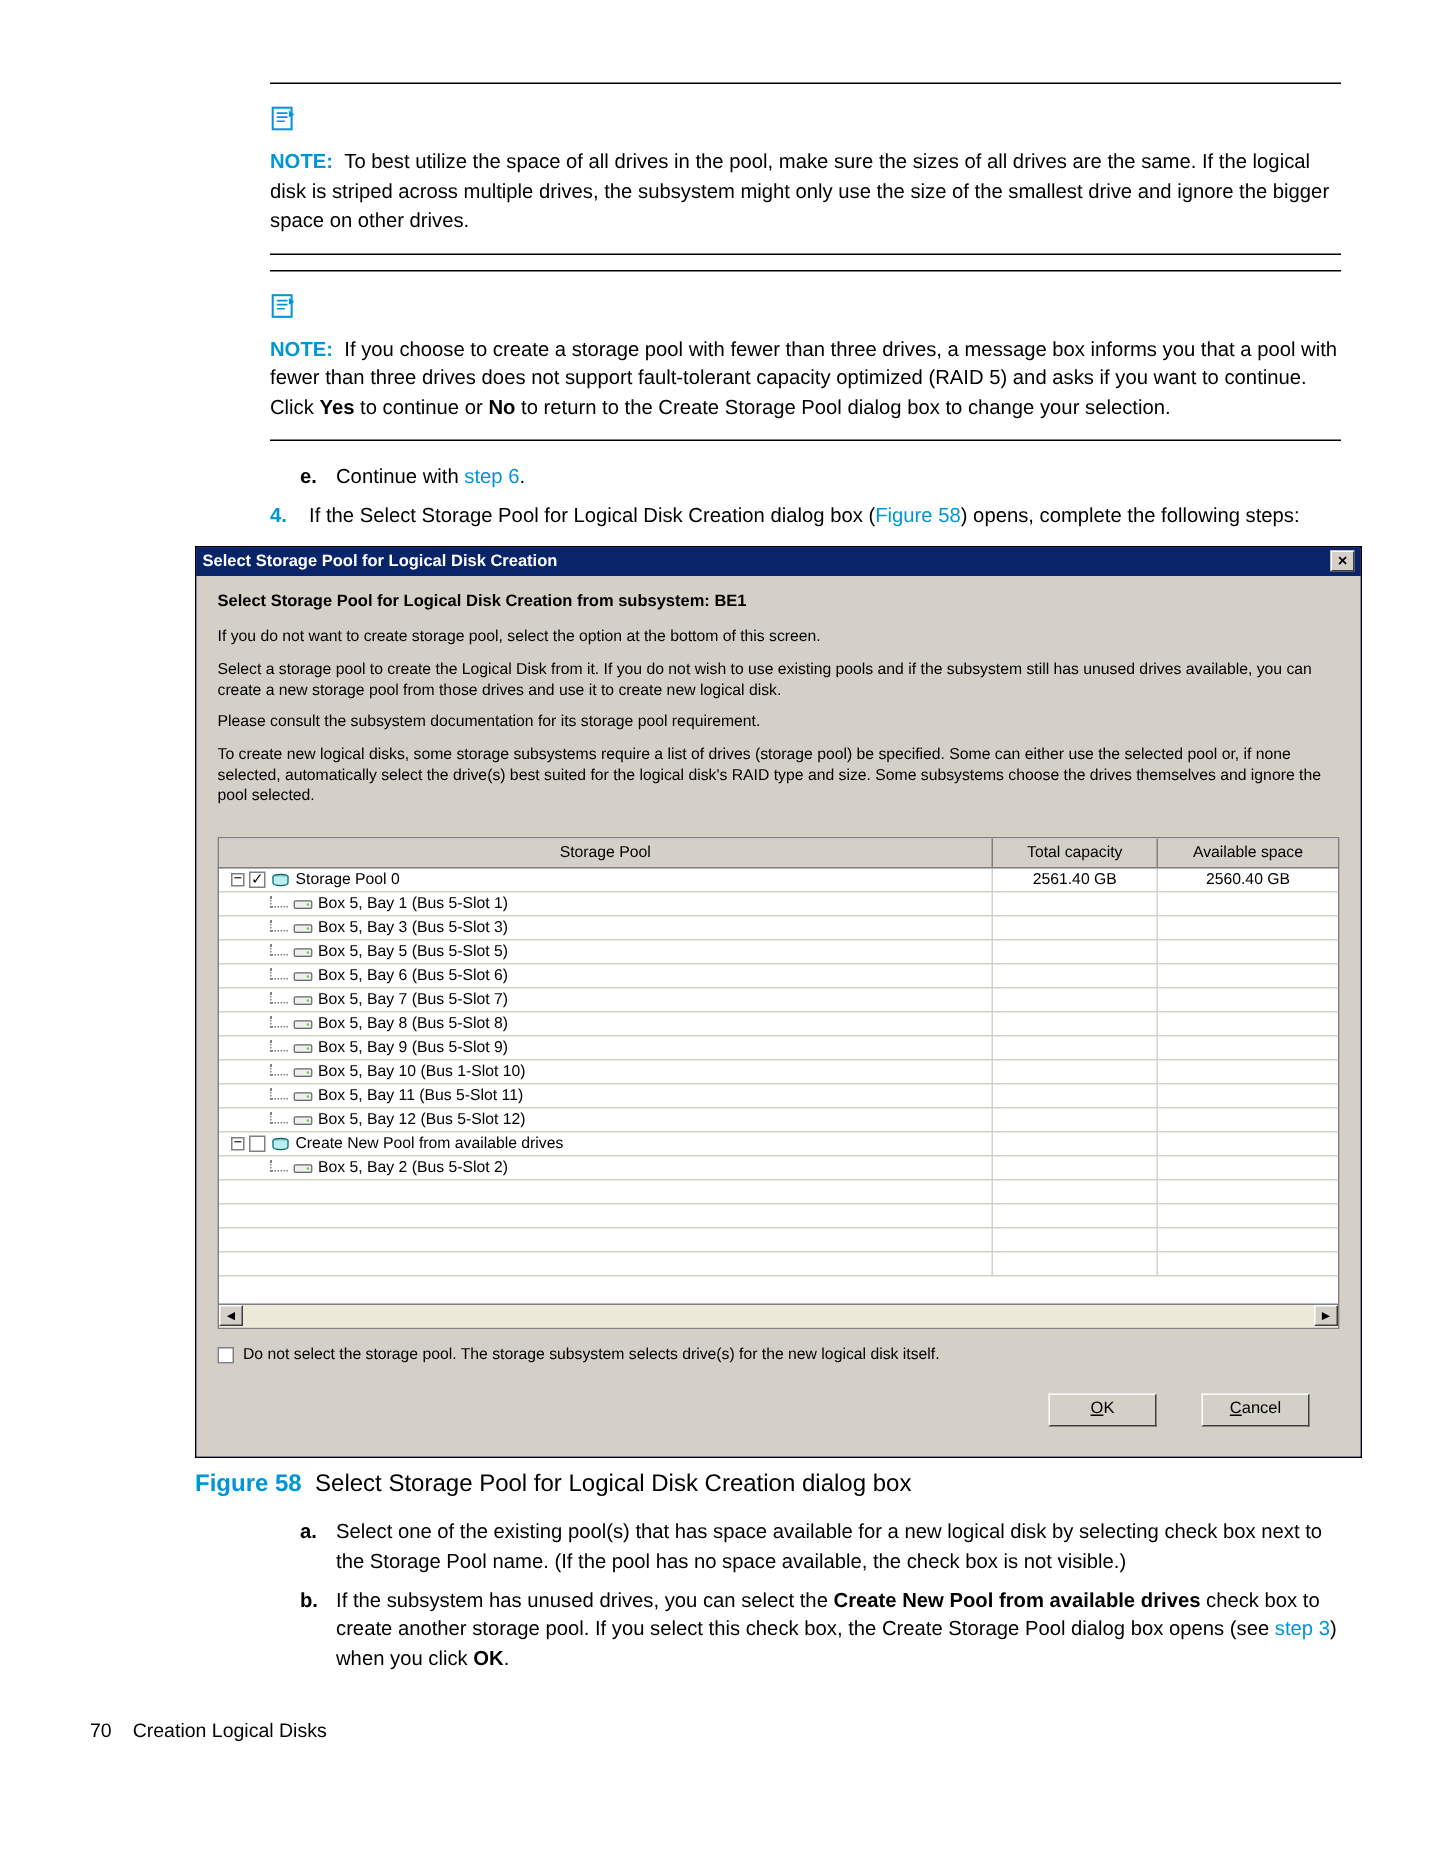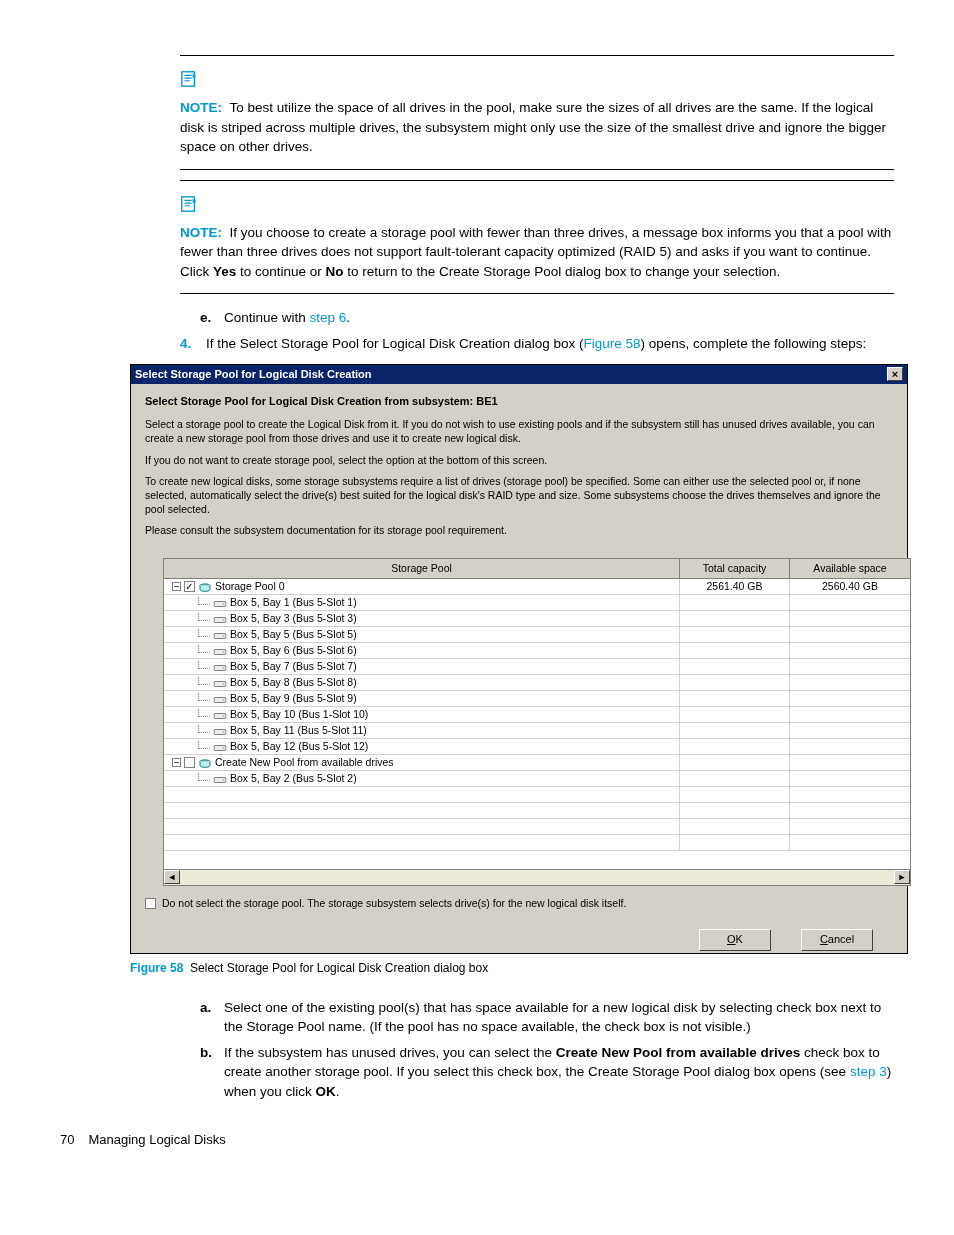--- a/index.html
+++ b/index.html
@@ -80,41 +80,40 @@
     border-right-color: #404040;
     border-bottom-color: #404040;
     color: #000;
     font-family: Arial;
     font-size: 11px;
     font-weight: bold;
     text-align: center;
     line-height: 12px;
   }
   .dialog-body {
-    padding: 10px 14px 2px 14px;
+    padding: 10px 14px 20px 14px;
     background: #d4d0c8;
   }
   .dlg-heading {
     font-weight: bold;
     font-size: 11px;
     margin-bottom: 8px;
   }
   .dlg-para {
     font-size: 10.5px;
     margin-bottom: 8px;
     line-height: 1.3;
   }
 
   .grid-wrap { margin-top: 20px; }
   .grid {
     width: 100%;
     border: 1px solid #808080;
     background: #fff;
     font-size: 10.5px;
-    margin-left: 18px;
   }
   .grid-head {
     display: flex;
     background: #d4d0c8;
     border-bottom: 1px solid #808080;
   }
   .grid-head .cell {
     border-right: 1px solid #808080;
     padding: 2px 4px;
     text-align: center;
@@ -212,22 +211,22 @@
     border: 1px solid #404040;
     border-top-color: #fff;
     border-left-color: #fff;
     font-size: 11px;
     text-align: center;
     font-family: Tahoma, Arial, sans-serif;
   }
   .win-btn .ul { text-decoration: underline; }
 
   .figcap {
-    margin: 4px 0 20px 70px;
-    font-size: 12px;
+    margin: 4px 0 10px 70px;
+    font-size: 16px;
   }
   .figcap .num { font-weight: bold; color: #0096d6; }
 
   .sublist {
     margin: 4px 0 0 140px;
   }
   .sublist .item {
     display: flex;
     gap: 8px;
     margin-bottom: 6px;
@@ -283,24 +282,24 @@
   </span>
 </div>
 
 <div class="dialog">
   <div class="titlebar">
     <span>Select Storage Pool for Logical Disk Creation</span>
     <span class="close">×</span>
   </div>
   <div class="dialog-body">
     <div class="dlg-heading">Select Storage Pool for Logical Disk Creation from subsystem: BE1</div>
+    <div class="dlg-para">If you do not want to create storage pool, select the option at the bottom of this screen.</div>
     <div class="dlg-para">Select a storage pool to create the Logical Disk from it. If you do not wish to use existing pools and if the subsystem still has unused drives available, you can create a new storage pool from those drives and use it to create new logical disk.</div>
-    <div class="dlg-para">If you do not want to create storage pool, select the option at the bottom of this screen.</div>
+    <div class="dlg-para">Please consult the subsystem documentation for its storage pool requirement.</div>
     <div class="dlg-para">To create new logical disks, some storage subsystems require a list of drives (storage pool) be specified. Some can either use the selected pool or, if none selected, automatically select the drive(s) best suited for the logical disk's RAID type and size. Some subsystems choose the drives themselves and ignore the pool selected.</div>
-    <div class="dlg-para">Please consult the subsystem documentation for its storage pool requirement.</div>
 
     <div class="grid-wrap">
       <div class="grid">
         <div class="grid-head">
           <div class="cell col-pool">Storage Pool</div>
           <div class="cell col-cap">Total capacity</div>
           <div class="cell col-avail">Available space</div>
         </div>
         <div class="grid-body" id="grid-body">
             <div class="grid-row">
@@ -538,14 +537,14 @@
   </div>
   <div class="item">
     <span class="marker">b.</span>
     <span>
       <span>If the subsystem has unused drives, you can select the </span><span class="bold">Create New Pool from available drives</span><span> check box to create another storage pool. If you select this check box, the Create Storage Pool dialog box opens (see </span><span class="link">step 3</span><span>) when you click </span><span class="bold">OK</span><span>.</span>
     </span>
   </div>
 </div>
 
 <div class="footer">
-  <span class="pg">70</span><span>Managing Logical Disks</span>
+  <span class="pg">70</span><span>Creation Logical Disks</span>
 </div>
 
 </body></html>

